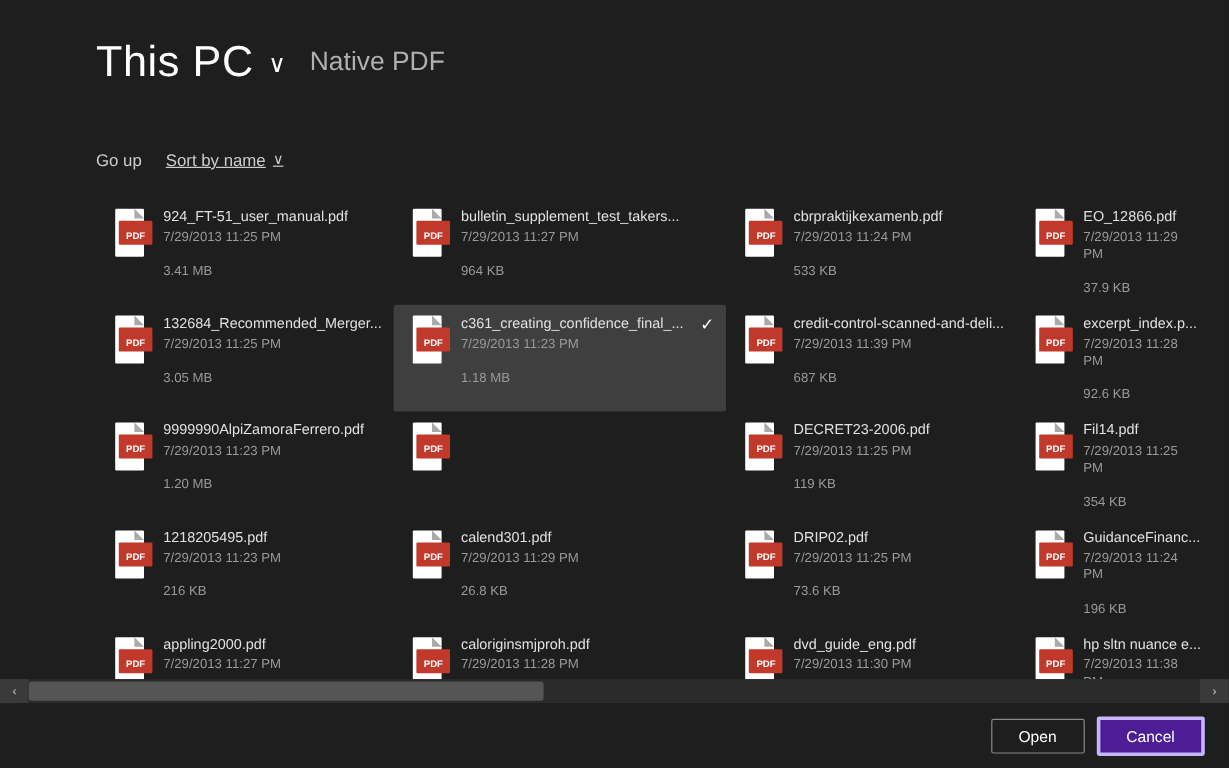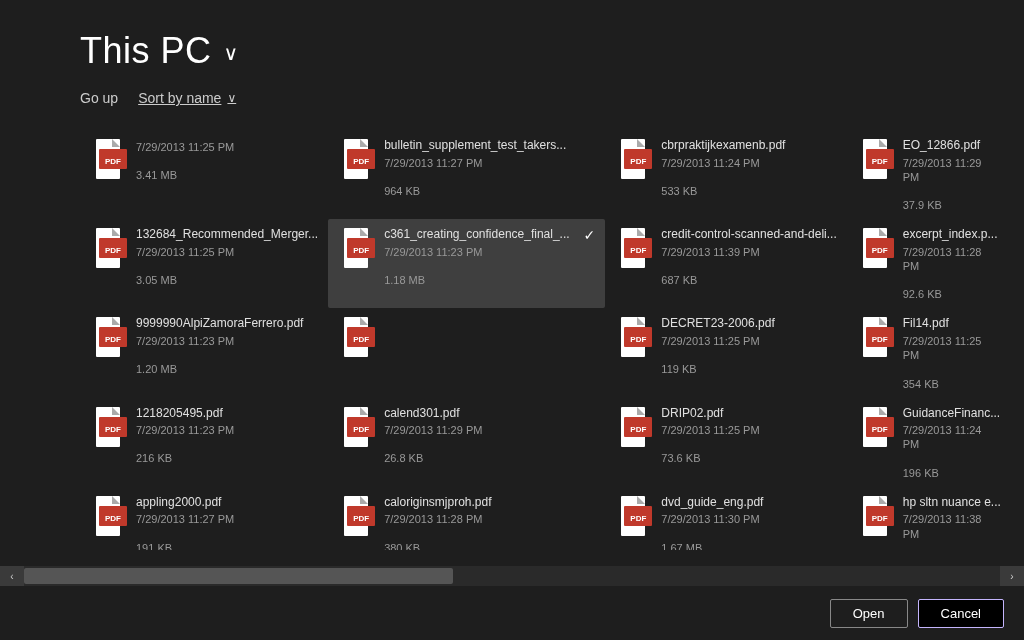--- a/index.html
+++ b/index.html
@@ -39,20 +39,21 @@
       color: #b0b0b0;
       margin-left: 8px;
     }
 
     
     .toolbar {
       padding: 4px 80px 10px 80px;
       display: flex;
       align-items: flex-start;
       gap: 20px;
+      margin-top: 35px;
     }
     .toolbar-btn {
       background: none;
       border: none;
       color: #cccccc;
       font-size: 14px;
       cursor: pointer;
       padding: 4px 0;
       font-family: 'Segoe UI', Arial, sans-serif;
     }
@@ -220,50 +221,52 @@
       font-family: 'Segoe UI', Arial, sans-serif;
       cursor: pointer;
       border-radius: 2px;
     }
     .btn-open {
       background: #1e1e1e;
       color: #ffffff;
       border: 1px solid #888888;
     }
     .btn-cancel {
-      background: #000000;
-      color: #ffffff;
-      border: 1px solid #c4b5fd;
+      background: #4c1d95;
+      color: #ffffff;
+      border: 3px solid #c4b5fd;
     }
   </style>
 </head>
 <body>
 
 <div class="header">
   <span class="header-title">This PC</span>
   <span class="header-chevron">∨</span>
+  <span class="header-subtitle">Native PDF</span>
 </div>
 
 <div class="toolbar">
   <button class="toolbar-btn">Go up</button>
   <button class="toolbar-btn sort-btn">
     <span>Sort by name</span>
     <span class="sort-chevron">∨</span>
   </button>
 </div>
 
 <div class="file-area">
   <div class="file-grid" id="file-grid">
       <div class="file-item">
         <div class="file-icon">
           <div class="pdf-icon">
             <span class="pdf-label">PDF</span>
           </div>
         </div>
         <div class="file-info">
+          <div class="file-name">924_FT-51_user_manual.pdf</div>
           <div class="file-date">7/29/2013 11:25 PM</div>
           <div class="file-size">3.41 MB</div>
         </div>
       </div>
       <div class="file-item">
         <div class="file-icon">
           <div class="pdf-icon">
             <span class="pdf-label">PDF</span>
           </div>
         </div>

